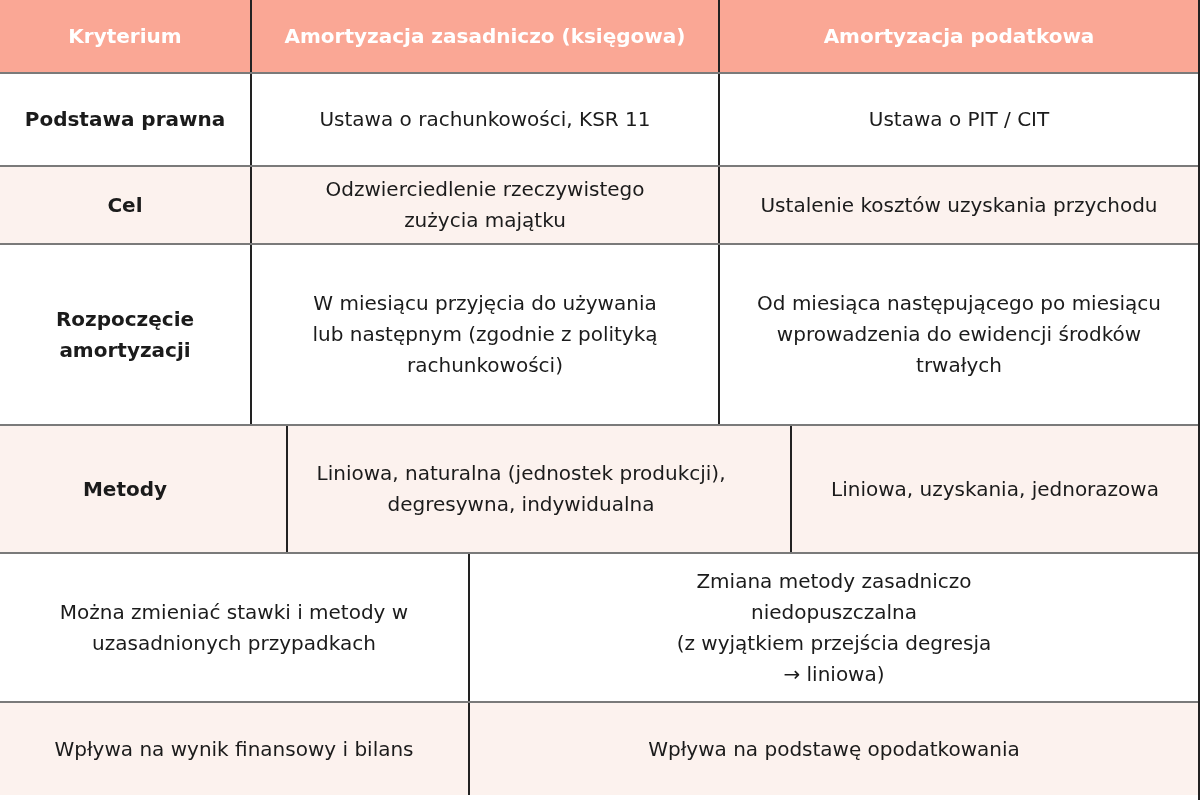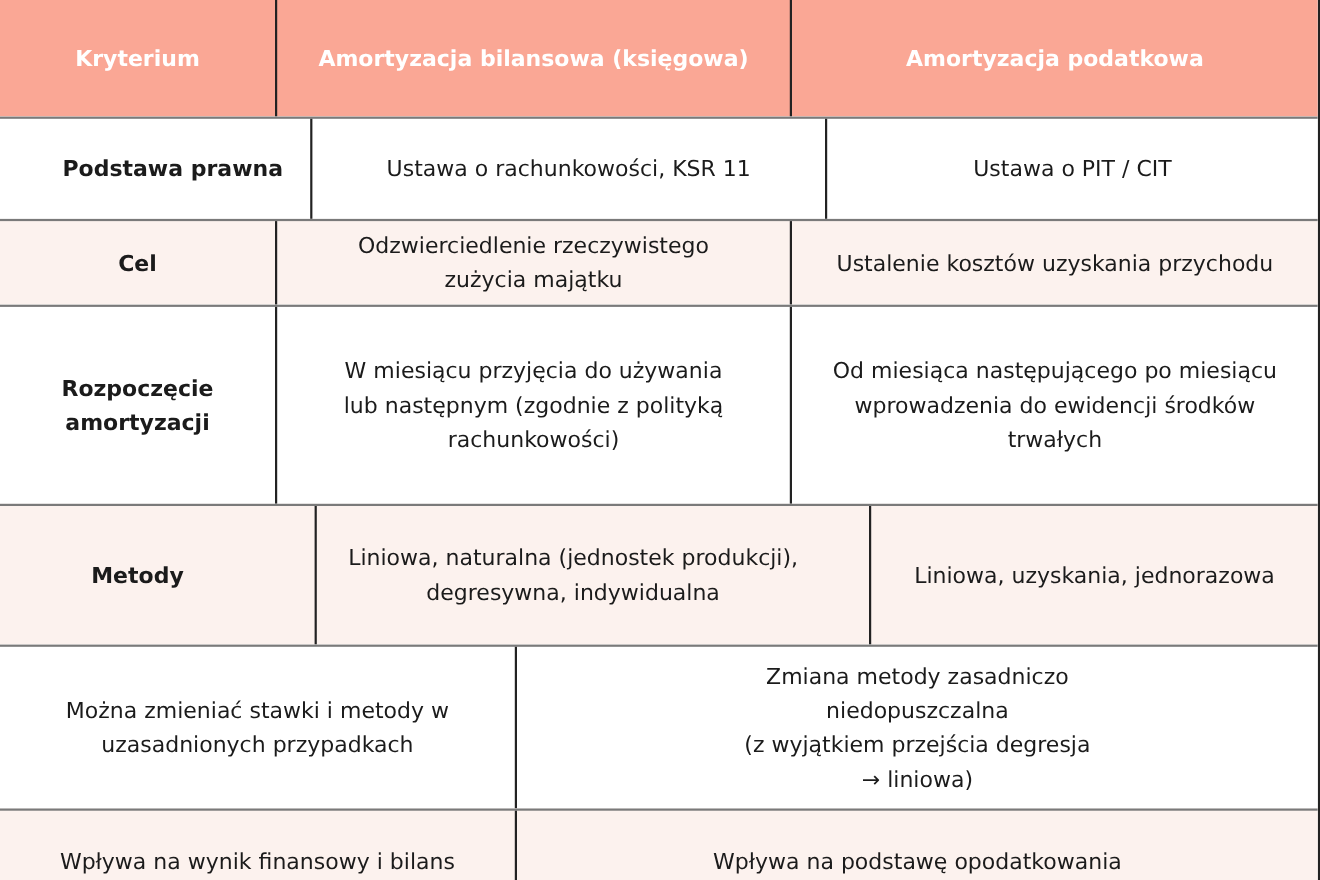--- a/index.html
+++ b/index.html
@@ -35,40 +35,40 @@
     line-height: 1.55;
     white-space: pre-line;
   }
   .cell + .cell { border-left: 2px solid #222222; }
   .col-kryterium { width: 250px; flex: 0 0 250px; font-weight: bold; }
   .col-bilansowa { width: 468px; flex: 0 0 468px; }
   .col-podatkowa { flex: 1 1 auto; }
   .header-row {
     background: #FAA795;
     color: #ffffff;
-    height: 106px;
+    height: 72px;
   }
   .header-row .cell { font-weight: bold; font-size: 20px; }
   .row-white { background: #ffffff; }
   .row-pink  { background: #FCF2EE; }
-  .h-r1 { height: 93px; padding-left: 32px; }
+  .h-r1 { height: 93px; }
   .h-r2 { height: 78px; }
   .h-r3 { height: 181px; }
   .h-r4 { height: 128px; gap: 36px; }
   .h-r5 { height: 149px; }
   .h-r6 { height: 94px; }
 </style>
 </head>
 <body>
 
 <div class="table">
 
   <div class="row header-row">
     <div class="cell col-kryterium">Kryterium</div>
-    <div class="cell col-bilansowa">Amortyzacja bilansowa (księgowa)</div>
+    <div class="cell col-bilansowa">Amortyzacja zasadniczo (księgowa)</div>
     <div class="cell col-podatkowa">Amortyzacja podatkowa</div>
   </div>
 
   <div class="row row-white h-r1">
     <div class="cell col-kryterium">Podstawa prawna</div>
     <div class="cell col-bilansowa">Ustawa o rachunkowości, KSR 11</div>
     <div class="cell col-podatkowa">Ustawa o PIT / CIT</div>
   </div>
 
   <div class="row row-pink h-r2">

